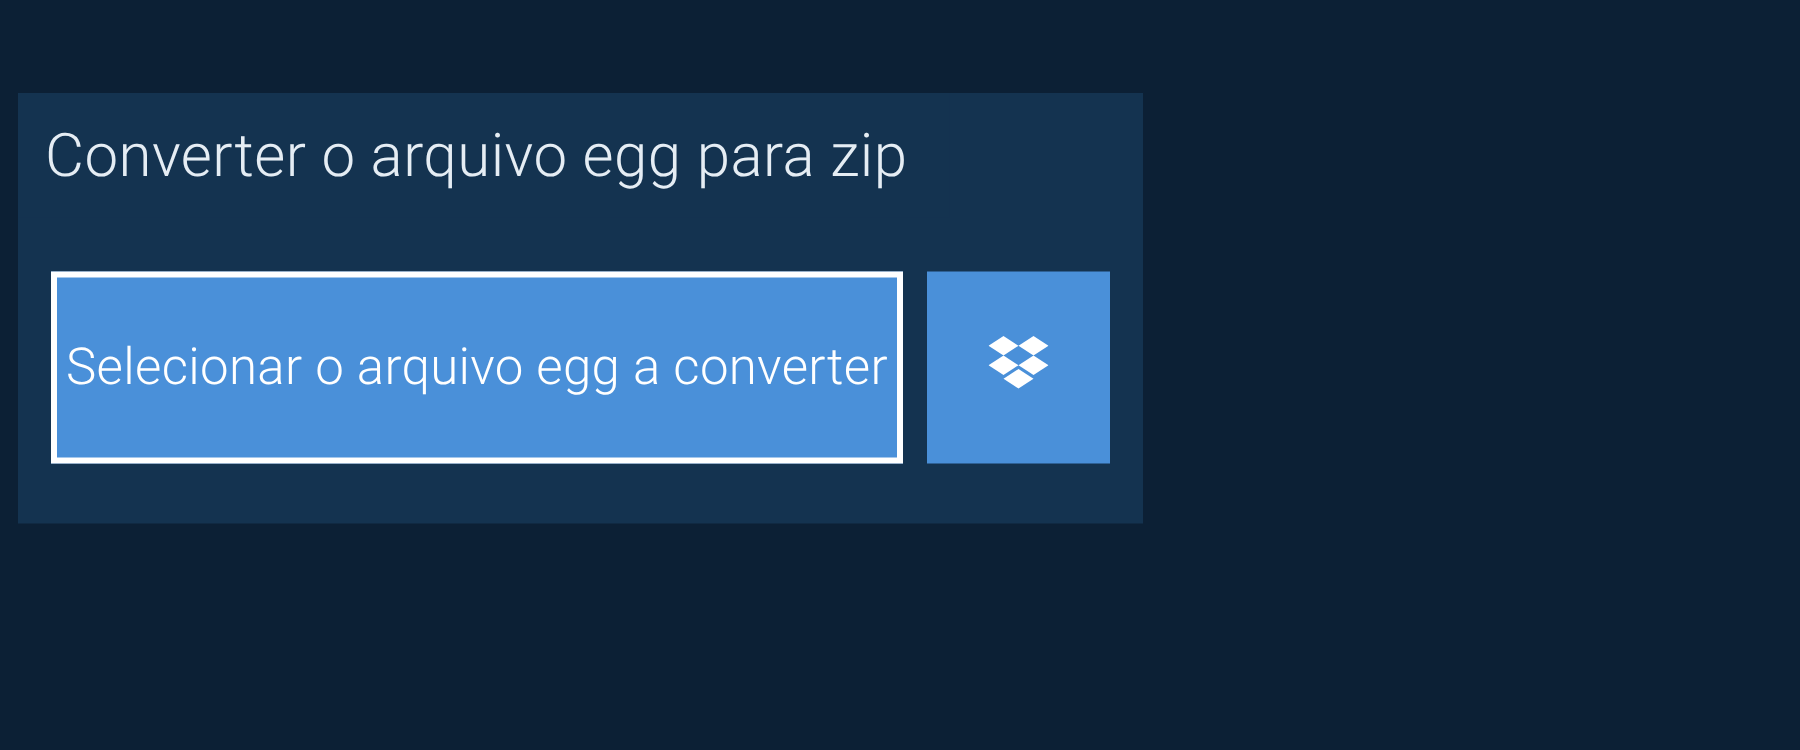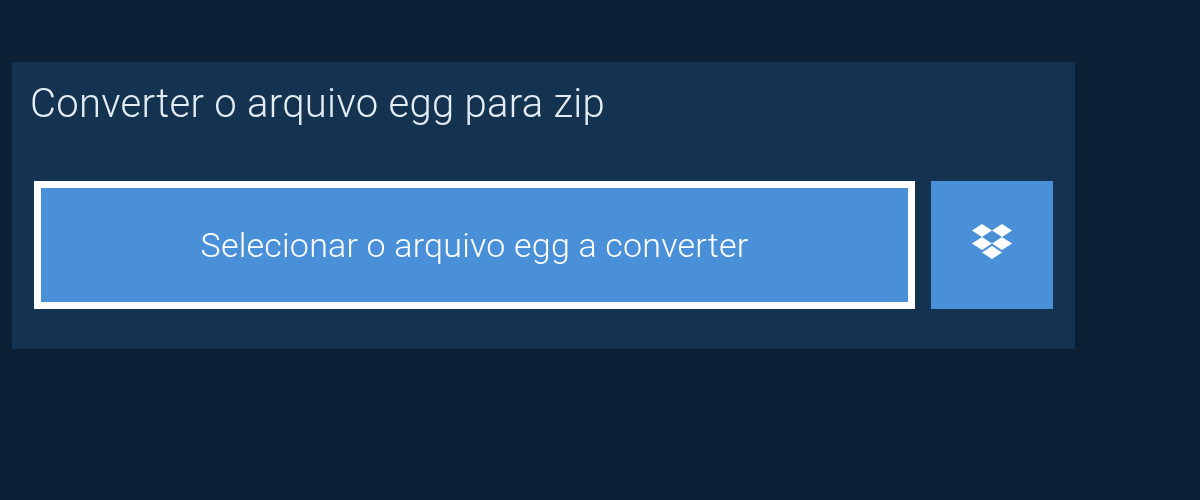--- a/index.html
+++ b/index.html
@@ -6,21 +6,21 @@
     body {
       width: 1200px;
       height: 500px;
       background: #0c2035;
       font-family: -apple-system, BlinkMacSystemFont, "Segoe UI", Roboto, Helvetica, Arial, sans-serif;
       overflow: hidden;
     }
     .panel {
       margin-top: 62px;
       margin-left: 12px;
-      width: 1063px;
+      width: 750px;
       background: #143350;
       padding-bottom: 10px;
     }
     .title-tab {
       display: inline-block;
       background: #143350;
       color: #e5edf4;
       font-size: 40px;
       font-weight: 300;
       padding: 18px 28px 18px 18px;
@@ -28,21 +28,21 @@
     }
     .button-row {
       display: flex;
       gap: 16px;
       padding: 36px 22px 30px 22px;
       align-items: stretch;
     }
     .select-button {
       flex: 1;
       background: #4a90d9;
-      border: 7px solid #ffffff;
+      border: 4px solid #ffffff;
       color: #ffffff;
       font-size: 34px;
       font-weight: 300;
       display: flex;
       align-items: center;
       justify-content: center;
       height: 128px;
       cursor: pointer;
       letter-spacing: 0.2px;
     }

